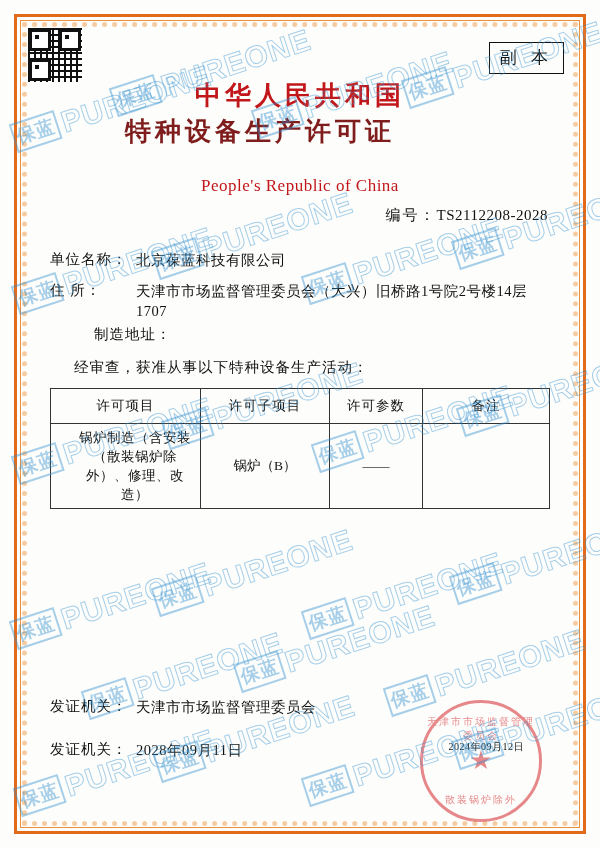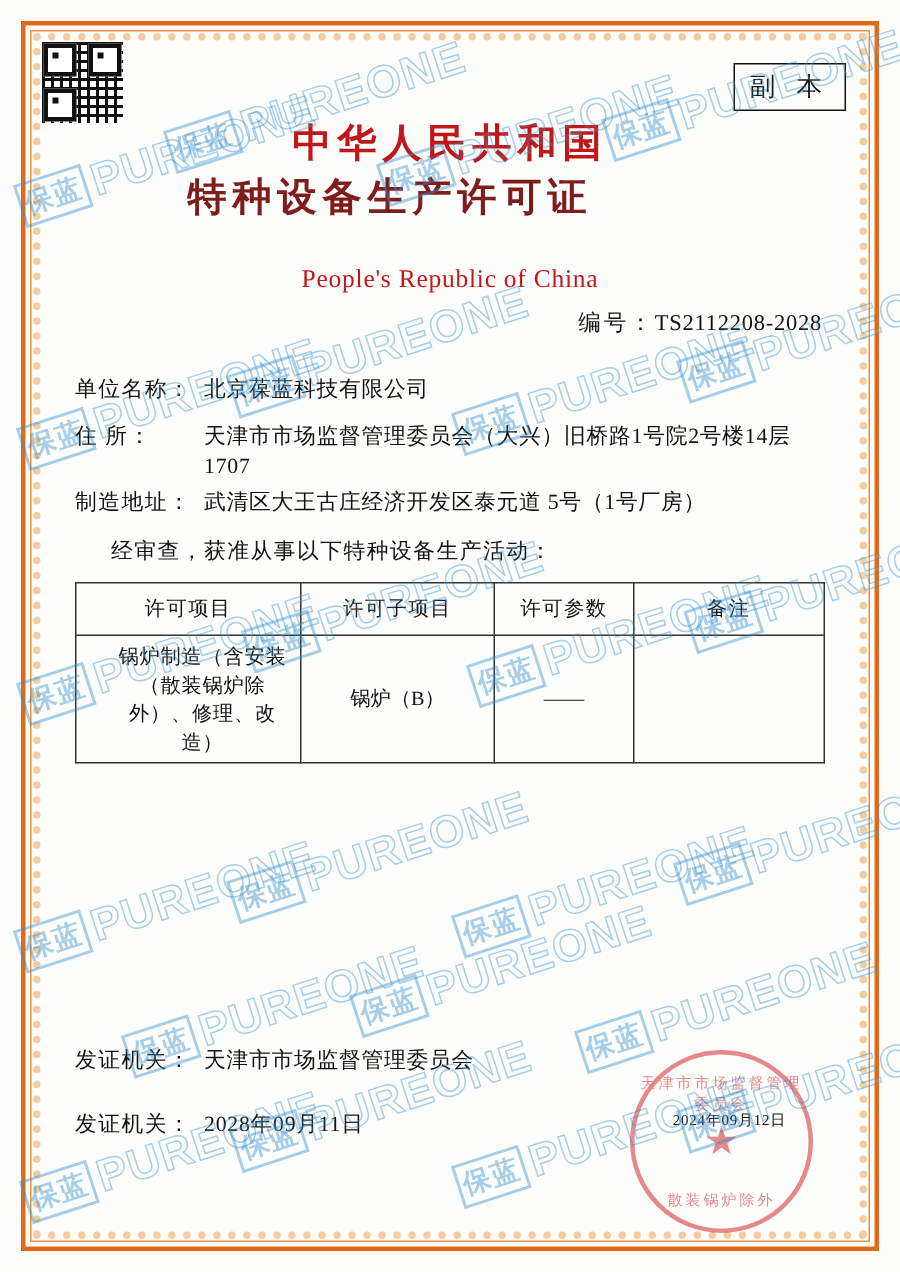--- a/index.html
+++ b/index.html
@@ -164,21 +164,21 @@
     width: 86px;
     flex: none;
     letter-spacing: 1px;
   }
   .field .val {
     letter-spacing: 0.5px;
     line-height: 20px;
   }
   .f-unit  { top: 250px; }
   .f-addr  { top: 281px; width: 500px; }
-  .f-maddr { top: 325px; }
+  .f-maddr { top: 325px; margin-left: 44px; }
   .f-note  { top: 358px; left: 74px; letter-spacing: 1px; }
 
   
   .tbl {
     position: absolute;
     left: 50px;
     top: 388px;
     width: 500px;
     border-collapse: collapse;
     font-size: 13.5px;
@@ -326,21 +326,20 @@
     <span class="val">北京葆蓝科技有限公司</span>
   </div>
 
   <div class="field f-addr">
     <span class="lbl">住    所：</span>
     <span class="val">天津市市场监督管理委员会（大兴）旧桥路1号院2号楼14层1707</span>
   </div>
 
   <div class="field f-maddr">
     <span class="lbl">制造地址：</span>
-    <span class="val">武清区大王古庄经济开发区泰元道 5号（1号厂房）</span>
   </div>
 
   <div class="field f-note">经审查，获准从事以下特种设备生产活动：</div>
 
   <table class="tbl">
     <thead>
       <tr>
         <th class="col1">许可项目</th>
         <th class="col2">许可子项目</th>
         <th class="col3">许可参数</th>

